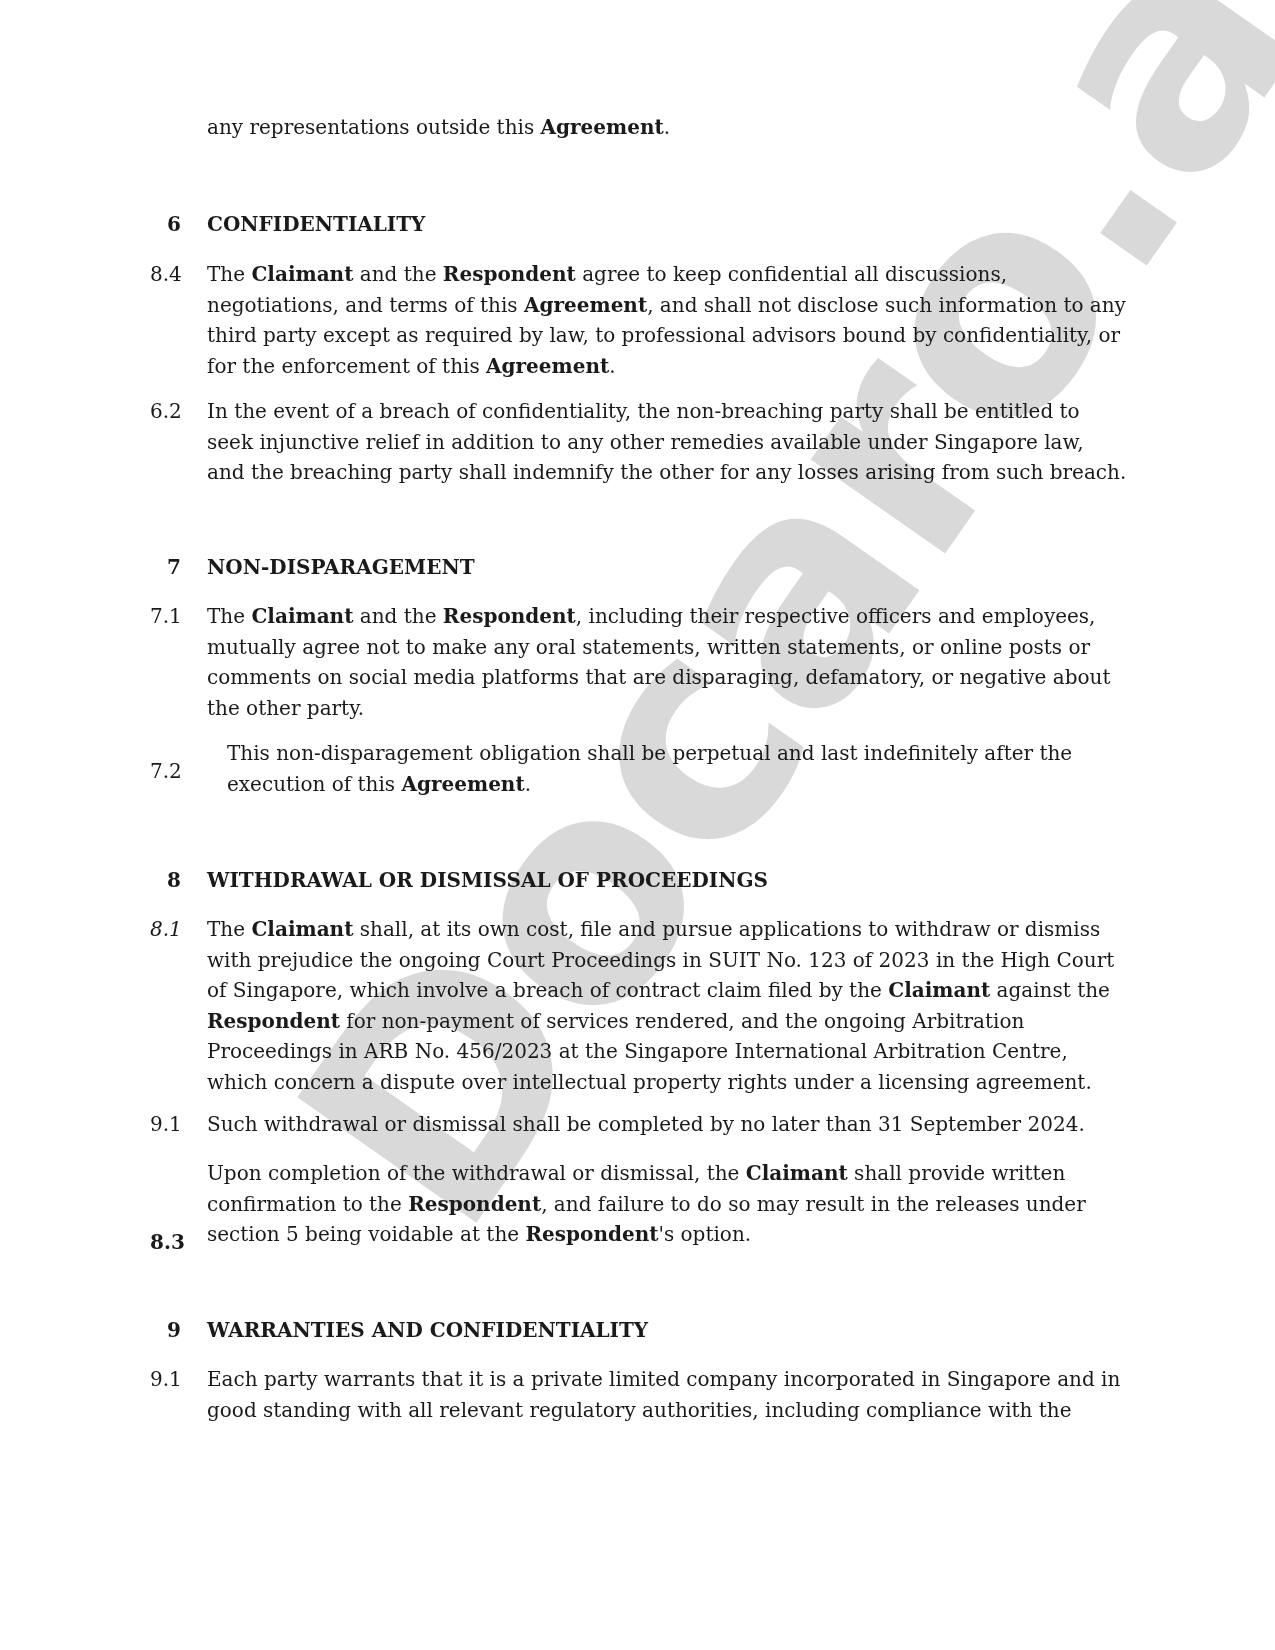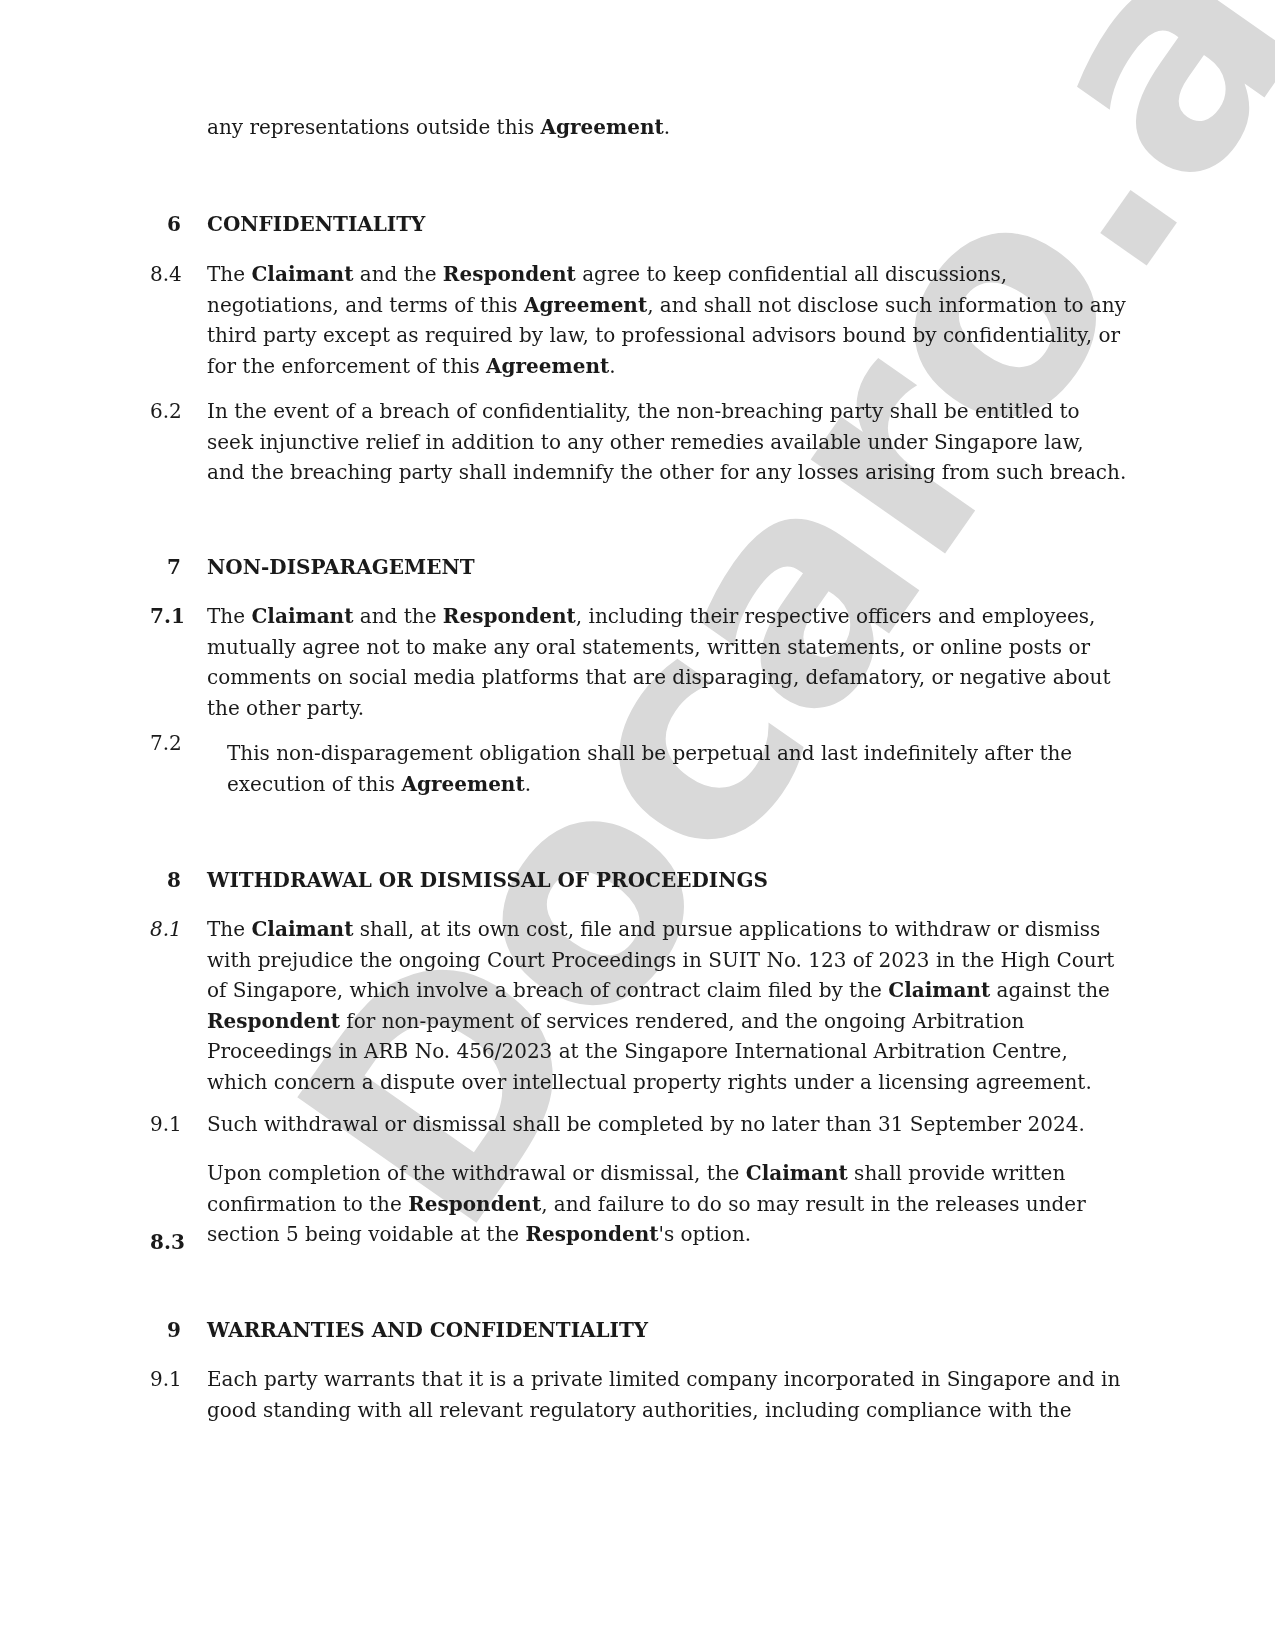--- a/index.html
+++ b/index.html
@@ -35,24 +35,24 @@
 
     <div class="num" style="left:150px; top:259px;">8.4</div>
     <div class="para" style="top:259px;">The <b>Claimant</b> and the <b>Respondent</b> agree to keep confidential all discussions, negotiations, and terms of this <b>Agreement</b>, and shall not disclose such information to any third party except as required by law, to professional advisors bound by confidentiality, or for the enforcement of this <b>Agreement</b>.</div>
 
     <div class="num" style="left:150px; top:396px;">6.2</div>
     <div class="para" style="top:396px;">In the event of a breach of confidentiality, the non-breaching party shall be entitled to seek injunctive relief in addition to any other remedies available under Singapore law, and the breaching party shall indemnify the other for any losses arising from such breach.</div>
 
     <div class="sec-num" style="left:167px; top:552px;">7</div>
     <div class="heading" style="top:552px;">NON-DISPARAGEMENT</div>
 
-    <div class="num" style="left:150px; top:601px;font-weight:bold;">7.1</div>
+    <div class="num" style="left:150px; top:601px;">7.1</div>
     <div class="para" style="top:601px;">The <b>Claimant</b> and the <b>Respondent</b>, including their respective officers and employees, mutually agree not to make any oral statements, written statements, or online posts or comments on social media platforms that are disparaging, defamatory, or negative about the other party.</div>
 
-    <div class="num" style="left:150px; top:728px;text-align:center;">7.2</div>
+    <div class="num" style="left:150px; top:756px;text-align:center;">7.2</div>
     <div class="para" style="top:738px;margin-left:20px;">This non-disparagement obligation shall be perpetual and last indefinitely after the execution of this <b>Agreement</b>.</div>
 
     <div class="sec-num" style="left:167px; top:865px;">8</div>
     <div class="heading" style="top:865px;">WITHDRAWAL OR DISMISSAL OF PROCEEDINGS</div>
 
     <div class="num" style="left:150px; top:914px;font-style:italic;">8.1</div>
     <div class="para" style="top:914px;">The <b>Claimant</b> shall, at its own cost, file and pursue applications to withdraw or dismiss with prejudice the ongoing Court Proceedings in SUIT No. 123 of 2023 in the High Court of Singapore, which involve a breach of contract claim filed by the <b>Claimant</b> against the <b>Respondent</b> for non-payment of services rendered, and the ongoing Arbitration Proceedings in ARB No. 456/2023 at the Singapore International Arbitration Centre, which concern a dispute over intellectual property rights under a licensing agreement.</div>
 
     <div class="num" style="left:150px; top:1109px;">9.1</div>
     <div class="para" style="top:1109px;">Such withdrawal or dismissal shall be completed by no later than 31 September 2024.</div>

